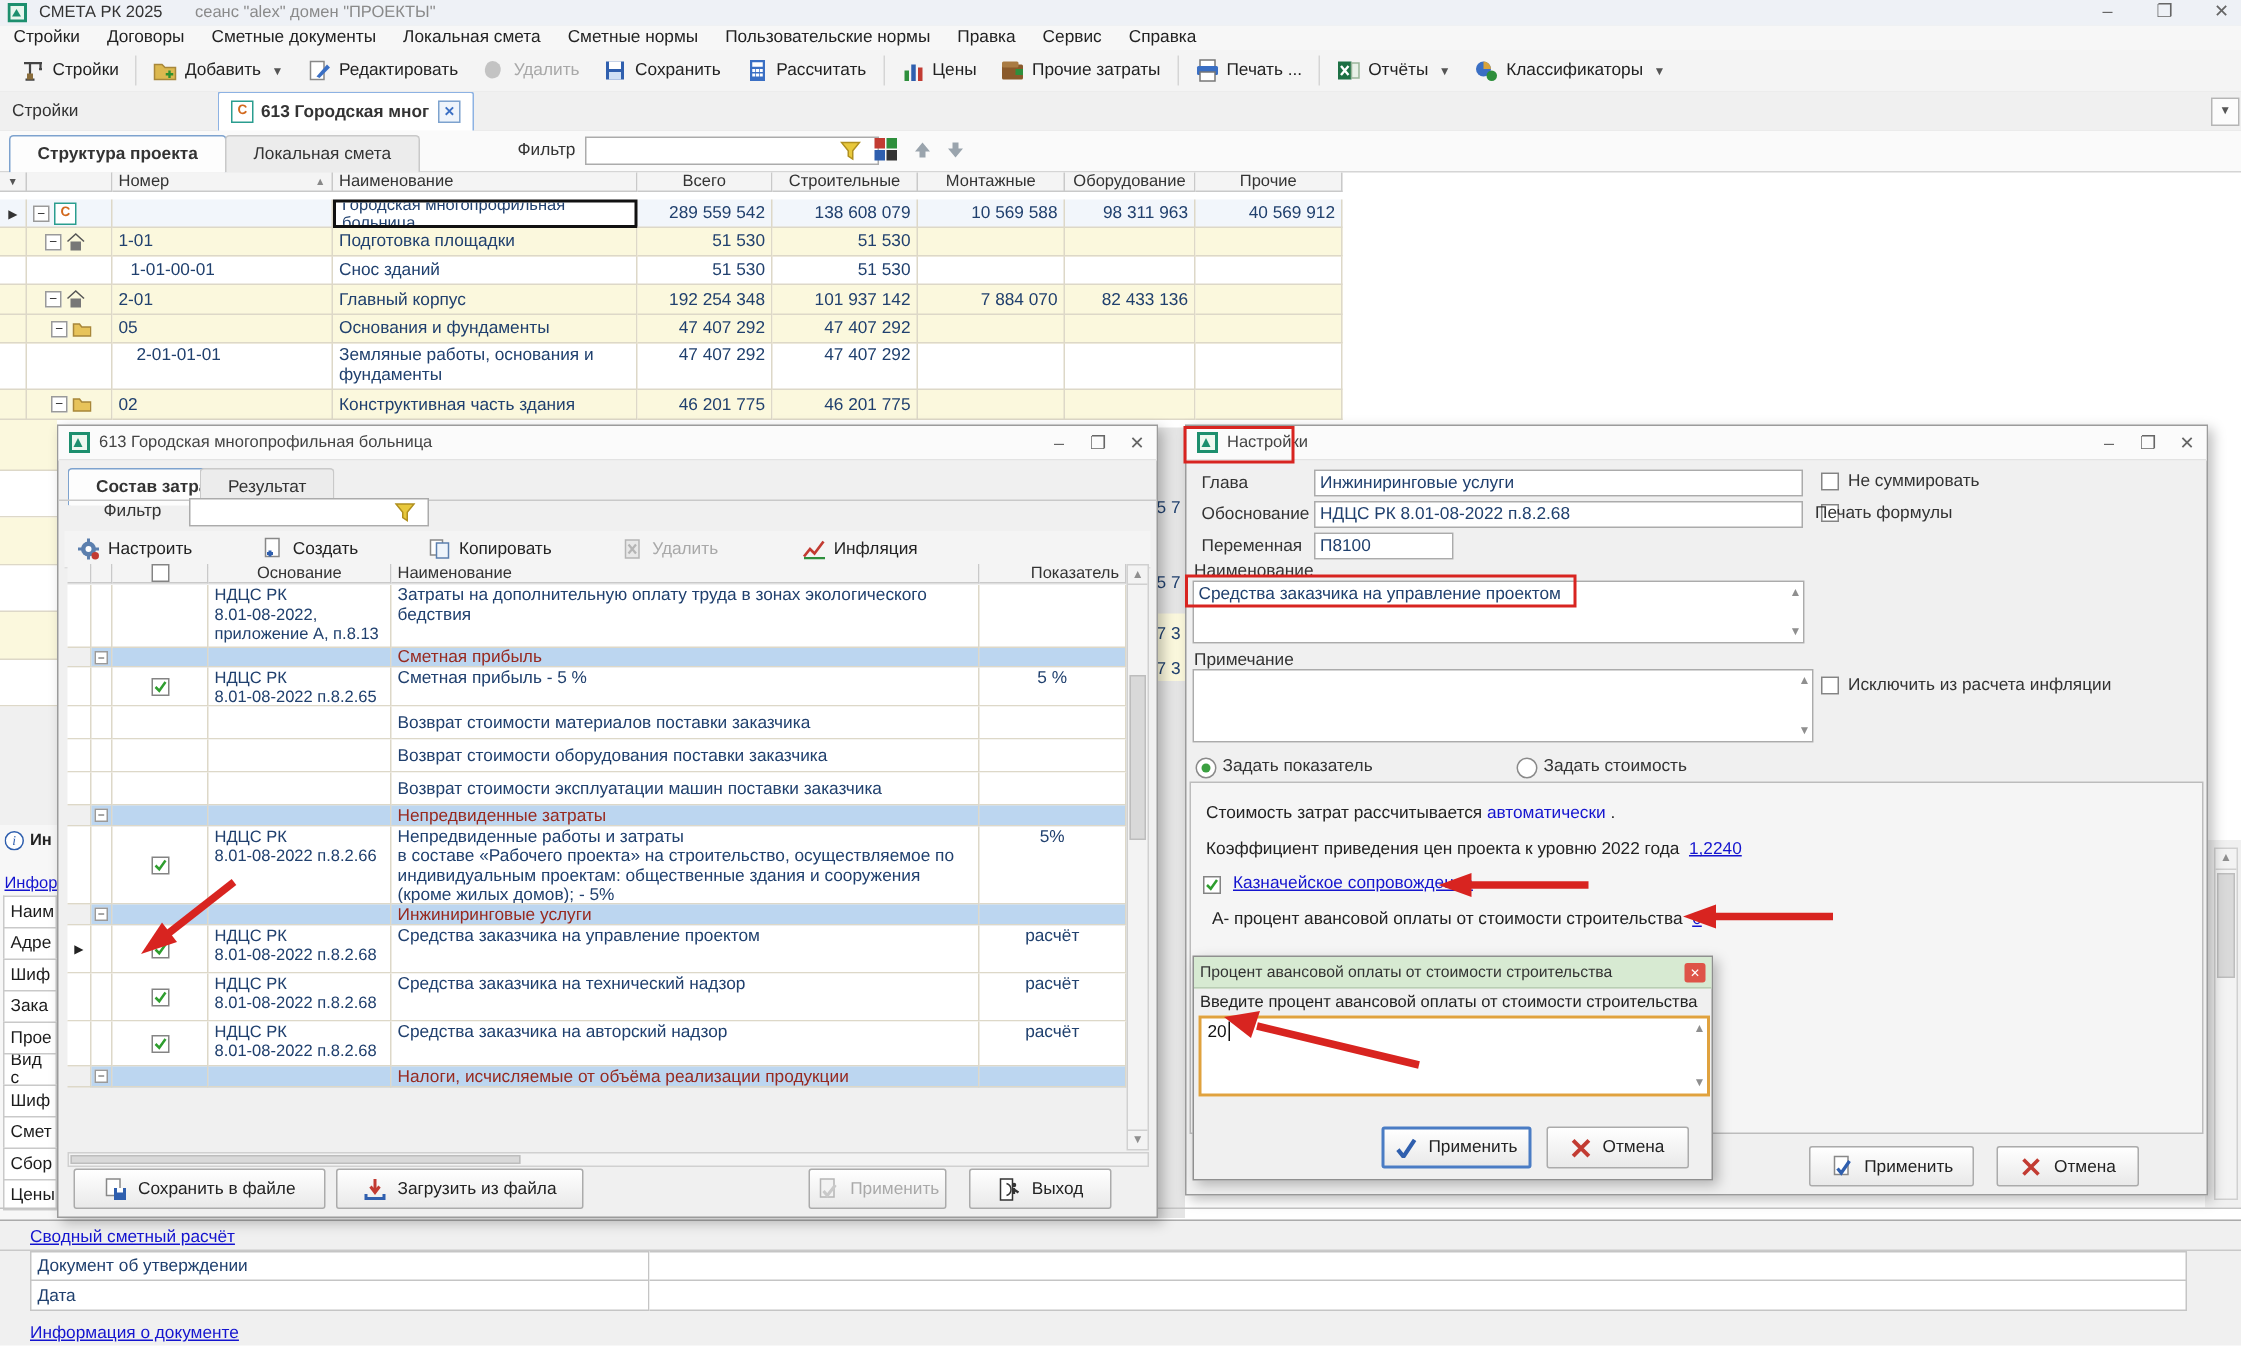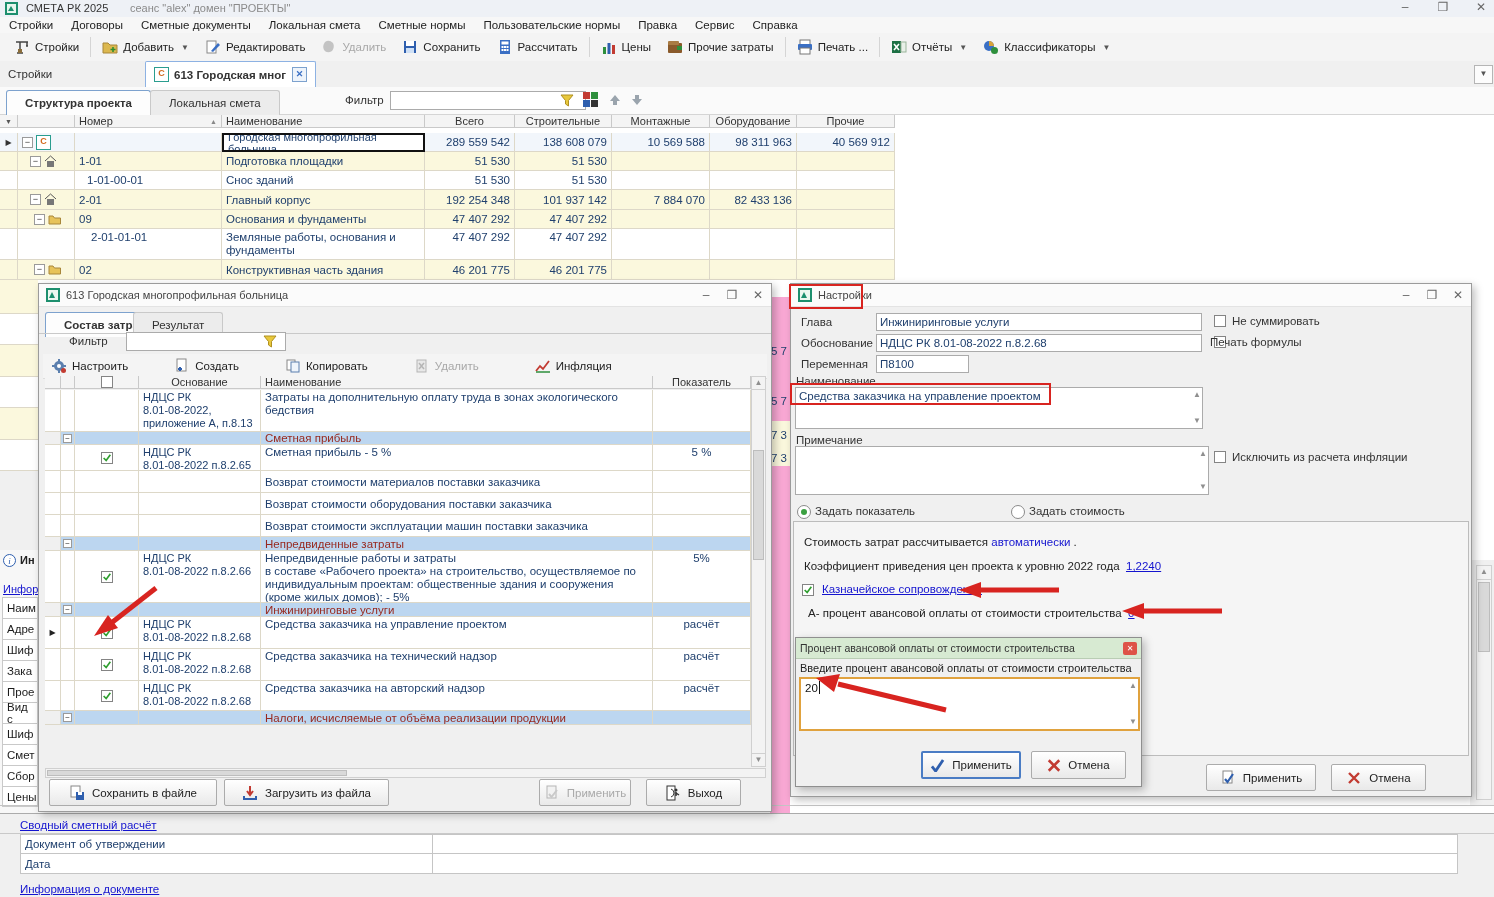--- a/index.html
+++ b/index.html
@@ -318,21 +318,21 @@
 </div>
 
 <div class="row" style="left:0;top:210px;height:19px">
   <div class="cell yellow" style="width:18px"></div>
   <div class="cell yellow" style="width:57px;gap:3px;padding-left:16px">
       <span class="minus-box">−</span>
       <svg class="icon13" viewBox="0 0 13 13">
         <path d="M1 3 h4 l1.5 2 h6 v6 H1 Z" fill="#e7c35a" stroke="#a8873a"></path>
       </svg>
     </div>
-  <div class="cell yellow navy" style="width:147px">09</div>
+  <div class="cell yellow navy" style="width:147px">05</div>
   <div class="cell yellow navy" style="width:203px">Основания и фундаменты</div>
   <div class="cell yellow navy" style="width:90px;justify-content:flex-end">47 407 292</div>
   <div class="cell yellow navy" style="width:97px;justify-content:flex-end">47 407 292</div>
   <div class="cell yellow" style="width:98px"></div>
   <div class="cell yellow" style="width:87px"></div>
   <div class="cell yellow" style="width:98px"></div>
 </div>
 
 <div class="row" style="left:0;top:229px;height:31px">
   <div class="cell" style="width:18px"></div>
@@ -365,21 +365,21 @@
 
 <div class="abs" style="left:0;top:280px;width:38px;height:270px">
   <div style="height:33px;background:#fbf8dd;border-bottom:1px solid #ddd8c8"></div>
   <div style="height:30px;background:#fff;border-bottom:1px solid #ddd8c8"></div>
   <div style="height:31px;background:#fbf8dd;border-bottom:1px solid #ddd8c8"></div>
   <div style="height:30px;background:#fff;border-bottom:1px solid #ddd8c8"></div>
   <div style="height:31px;background:#fbf8dd;border-bottom:1px solid #ddd8c8"></div>
   <div style="height:30px;background:#fff;border-bottom:1px solid #ddd8c8"></div>
   <div style="height:85px;background:#f0f0f0"></div>
 </div>
-<div class="abs" style="left:770px;top:297px;width:20px;height:527px;background:#f9a8d4">
+<div class="abs" style="left:770px;top:285px;width:20px;height:527px;background:#e5e5e5">
   <div class="abs navy t115" style="right:3px;top:48px">5 7</div>
   <div class="abs navy t115" style="right:3px;top:98px">5 7</div>
   <div class="abs" style="left:0;top:124px;width:20px;height:45px;background:#fbf8dd"></div>
   <div class="abs navy t115" style="right:3px;top:132px">7 3</div>
   <div class="abs navy t115" style="right:3px;top:155px">7 3</div>
 </div>
 
 <div class="abs" style="left:0;top:550px;width:38px;height:265px;background:#f7f7f7">
   <div class="flex" style="height:20px;gap:4px;padding-left:3px">
     <svg width="13" height="13" viewBox="0 0 13 13">
@@ -502,21 +502,21 @@
     <div class="hcell" style="width:14px"></div>
     <div class="hcell" style="width:64px;justify-content:center">
         <span class="chk"></span>
       </div>
     <div class="hcell" style="width:122px;justify-content:center">
         <span>Основание</span>
       </div>
     <div class="hcell" style="width:392px">
         <span>Наименование</span>
       </div>
-    <div class="hcell" style="width:98px;justify-content:center">
+    <div class="hcell" style="width:98px;justify-content:flex-end">
         <span>Показатель</span>
       </div>
   </div>
 
   <div class="row" style="left:6px;top:106px;height:42px;background:#fff">
     <div class="cell" style="width:16px"></div>
       <div class="cell" style="width:14px"></div>
     <div class="cell" style="width:64px"></div>
     <div class="cell navy pre" style="width:122px;align-items:flex-start;padding-top:1px;font-size:11px">НДЦС РК
 8.01-08-2022,

